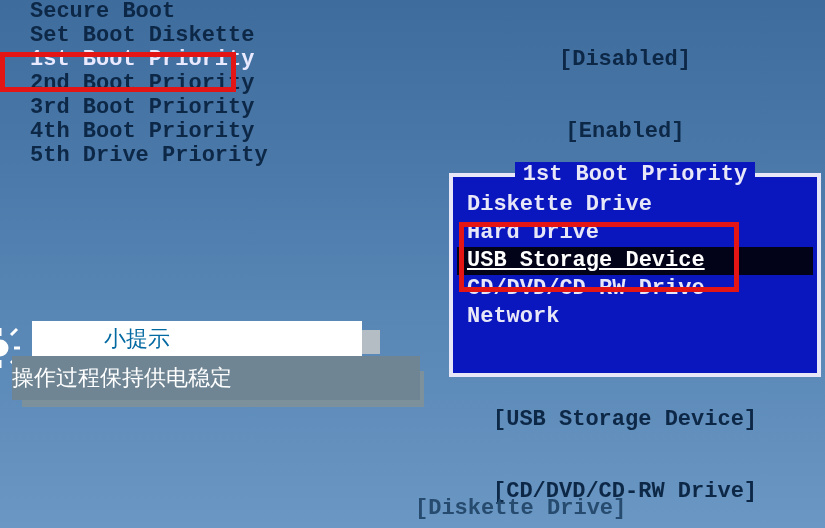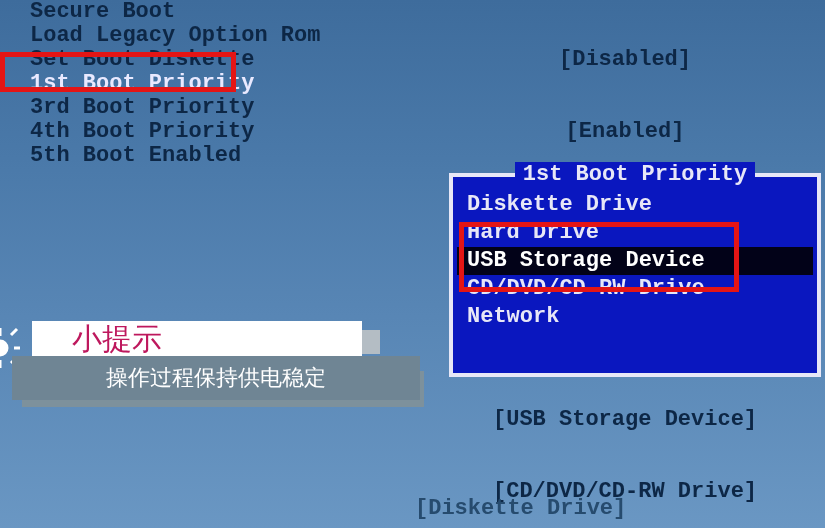--- a/index.html
+++ b/index.html
@@ -73,20 +73,21 @@
   .popup .opt{
     padding:0 0 0 14px;
     height:28px;
     white-space:pre;
   }
   .popup .opt.sel{
     background:#020218;
     color:#ffffff;
     margin-left:4px;margin-right:4px;
     padding-left:10px;
+    text-decoration:underline;
   }
   
   .tip-wrap{
     position:absolute;
     left:0;top:318px;
     width:430px;
     height:88px;
   }
   .tip-shadow{
     position:absolute;
@@ -98,60 +99,59 @@
     position:absolute;
     left:362px;top:12px;
     width:18px;height:24px;
     background:#b4bdc4;
   }
   .tip-header{
     position:absolute;
     left:32px;top:3px;
     width:330px;height:35px;
     background:#ffffff;
-    color:#be185d;
+    color:#0369a1;
     font-family:"PingFang SC","Microsoft YaHei",sans-serif;
-    font-size:30px;
+    font-size:22px;
     font-weight:500;
     line-height:35px;
-    padding-left:40px;
+    padding-left:72px;
     box-sizing:border-box;
   }
   .tip-body{
     position:absolute;
     left:12px;top:38px;
     width:408px;height:44px;
     background:#6f8594;
     color:#ffffff;
     font-family:"PingFang SC","Microsoft YaHei",sans-serif;
     font-size:22px;
     font-weight:500;
     line-height:44px;
-    text-align:center;
   }
   
   .tip-icon{
     position:absolute;
     left:-10px;top:326px;
     width:30px;height:44px;
     overflow:hidden;
   }
   .tip-icon svg{display:block;}
 </style>
 </head>
 <body>
 
 <div class="bios-left">
   <div class="row">Secure Boot</div>
-  <div class="row">Load Legacy Option Rom</div>
   <div class="row">Set Boot Diskette</div>
   <div class="row wht">1st Boot Priority</div>
+  <div class="row">2nd Boot Priority</div>
   <div class="row">3rd Boot Priority</div>
   <div class="row">4th Boot Priority</div>
-  <div class="row">5th Boot Enabled</div>
+  <div class="row">5th Drive Priority</div>
 </div>
 
 <div class="bios-right">
   <div class="row">[Disabled]</div>
   <div class="row">[Enabled]</div>
   <div class="row"></div>
   <div class="row wht">[Diskette Drive]</div>
   <div class="row">[Hard Drive]</div>
   <div class="row">[USB Storage Device]</div>
   <div class="row">[CD/DVD/CD-RW Drive]</div>

